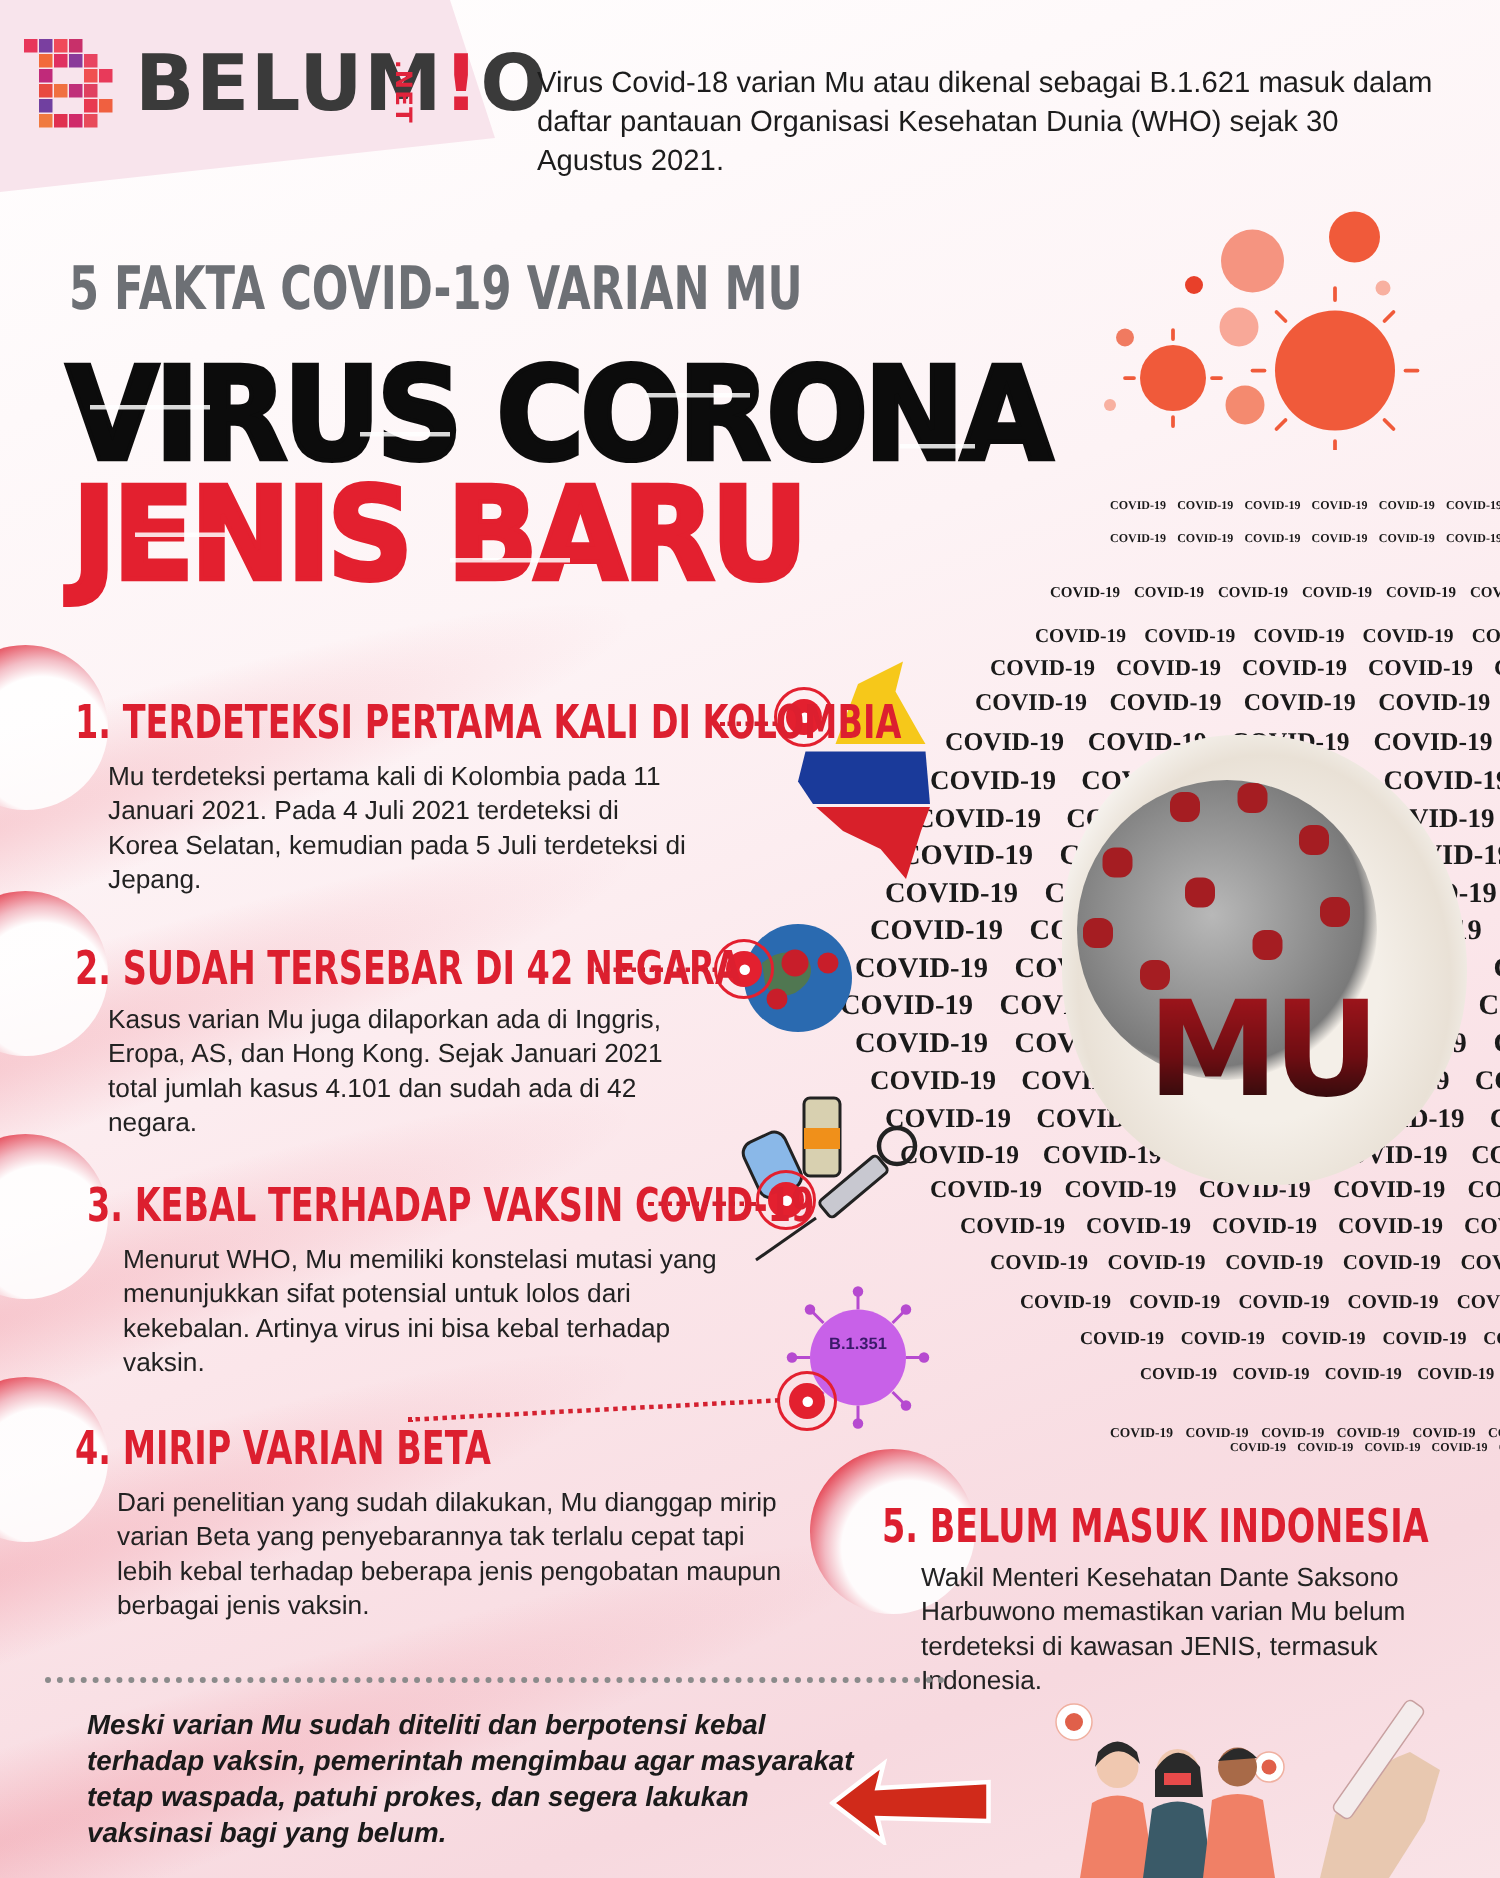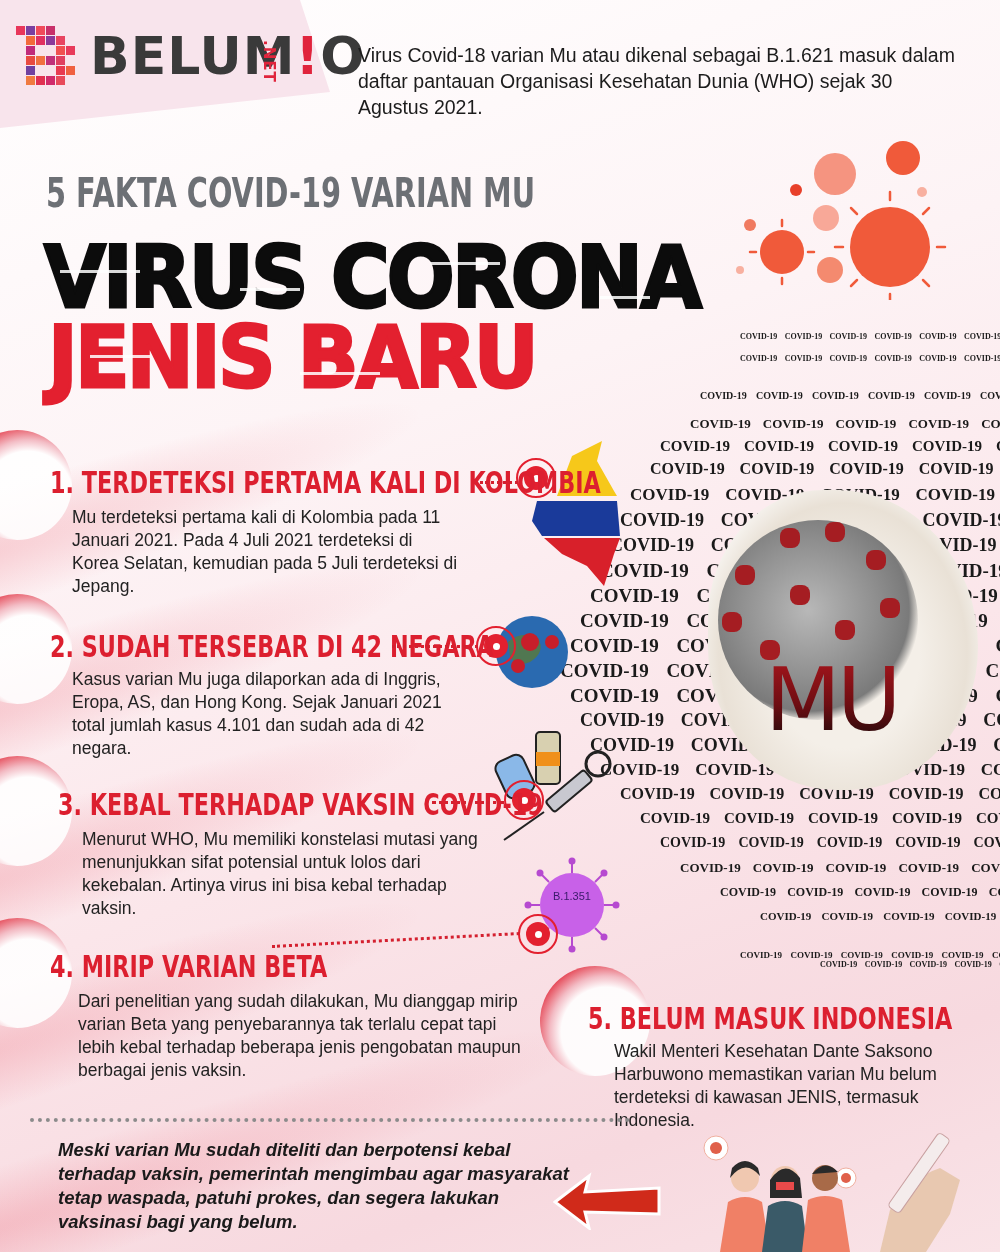--- a/index.html
+++ b/index.html
@@ -54,21 +54,21 @@
   .target::after { content:""; width:7px; height:7px; border-radius:50%; background:#fff; position:absolute; }
 
   
   .cloud { left:560px; top:320px; width:440px; height:670px; overflow:hidden; }
   .cloud-word { position:absolute; font-family:"Liberation Serif", serif; font-weight:bold; color:#1a1a1a; white-space:nowrap; }
   .hole { position:absolute; left:708px; top:490px; width:270px; height:300px; border-radius:45% 55% 50% 50%;
     background: radial-gradient(ellipse at 50% 55%, #f4efe8 40%, #e9e1d6 65%, #ffffff 85%); }
   .virus-ball { position:absolute; left:718px; top:520px; width:200px; height:200px; border-radius:50%;
     background: radial-gradient(circle at 45% 45%, #b8b8b8 0%, #8e8e8e 45%, #7a7a7a 65%, rgba(120,120,120,0) 72%); }
   .spike { position:absolute; width:20px; height:20px; border-radius:40%; background:#a51d22; }
-  .mu { position:absolute; left:765px; top:655px; font-family:"DejaVu Sans", sans-serif; font-weight:400;
+  .mu { position:absolute; left:765px; top:655px; font-family:"DejaVu Sans", sans-serif; font-weight:700;
     font-size:88px; line-height:90px; color:#8a1218; letter-spacing:-4px;
     background: linear-gradient(180deg,#a8161d 0%, #6e0d12 55%, #1a0a0a 100%);
     -webkit-background-clip:text; background-clip:text; -webkit-text-fill-color: transparent; }
 
   
   .sep { left:30px; top:1118px; width:600px; border-top:4px dotted #8b8b8b; }
   .closing { left:58px; top:1138px; width:520px; font-size:18.5px; line-height:24px; font-weight:bold; font-style:italic; color:#1a1a1a; }
   .arrow { left:553px; top:1172px; width:110px; height:58px; }
   .illustration { left:690px; top:1118px; width:310px; height:134px; }
 </style>
@@ -347,21 +347,21 @@
       <circle cx="50" cy="94" r="3.5"></circle>
       <circle cx="6" cy="50" r="3.5"></circle>
       <circle cx="94" cy="50" r="3.5"></circle>
     <circle cx="18" cy="18" r="3.5"></circle>
       <circle cx="82" cy="82" r="3.5"></circle>
       <circle cx="82" cy="18" r="3.5"></circle>
       <circle cx="18" cy="82" r="3.5"></circle>
   </g>
   <circle cx="50" cy="50" r="32" fill="#c861e8"></circle>
 </svg>
-<div class="abs" style="left:540px; top:890px; width:64px; text-align:center; font-size:11px; font-weight:normal; color:#3a1a6a;">B.1.351</div>
+<div class="abs" style="left:540px; top:890px; width:64px; text-align:center; font-size:11px; font-weight:bold; color:#3a1a6a;">B.1.351</div>
 <div class="target" style="left:518px; top:914px;"></div>
 
 <div class="bubble" style="left:-38px; top:430px;"></div>
 <div class="fact-title" style="left:50px; top:464px;">1. TERDETEKSI PERTAMA KALI DI KOLOMBIA</div>
 <div class="dots" style="left:480px; top:481px; width:38px;"></div>
 <div class="fact-body" style="left:72px; top:506px; width:390px;">Mu terdeteksi pertama kali di Kolombia pada 11 Januari 2021. Pada 4 Juli 2021 terdeteksi di Korea Selatan, kemudian pada 5 Juli terdeteksi di Jepang.</div>
 
 <div class="bubble" style="left:-38px; top:594px;"></div>
 <div class="fact-title" style="left:50px; top:628px;">2. SUDAH TERSEBAR DI 42 NEGARA</div>
 <div class="dots" style="left:392px; top:645px; width:86px;"></div>

